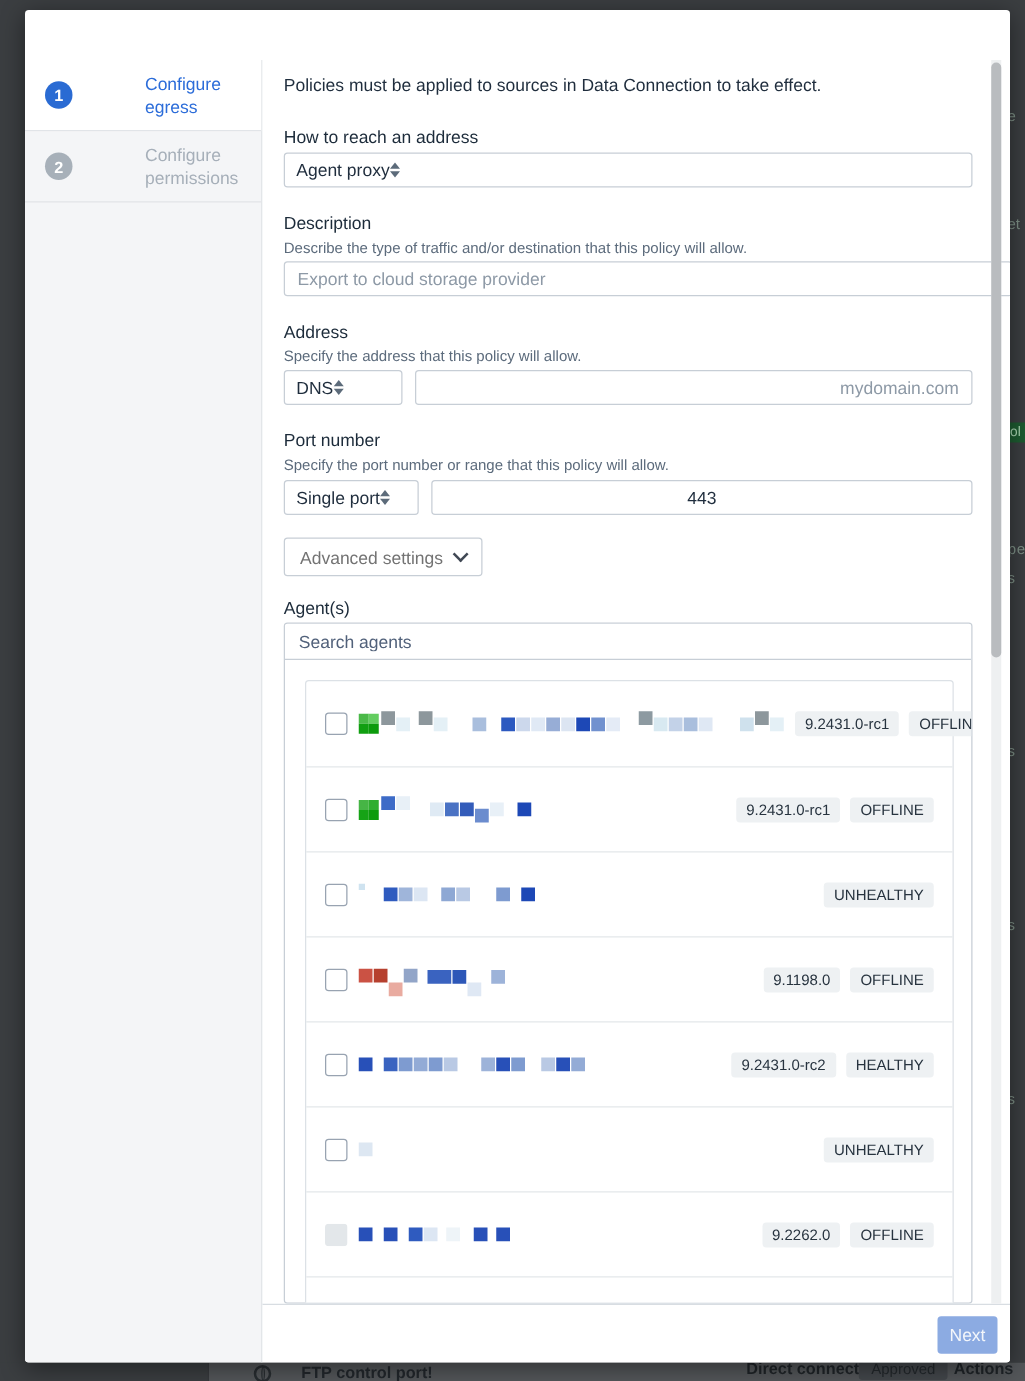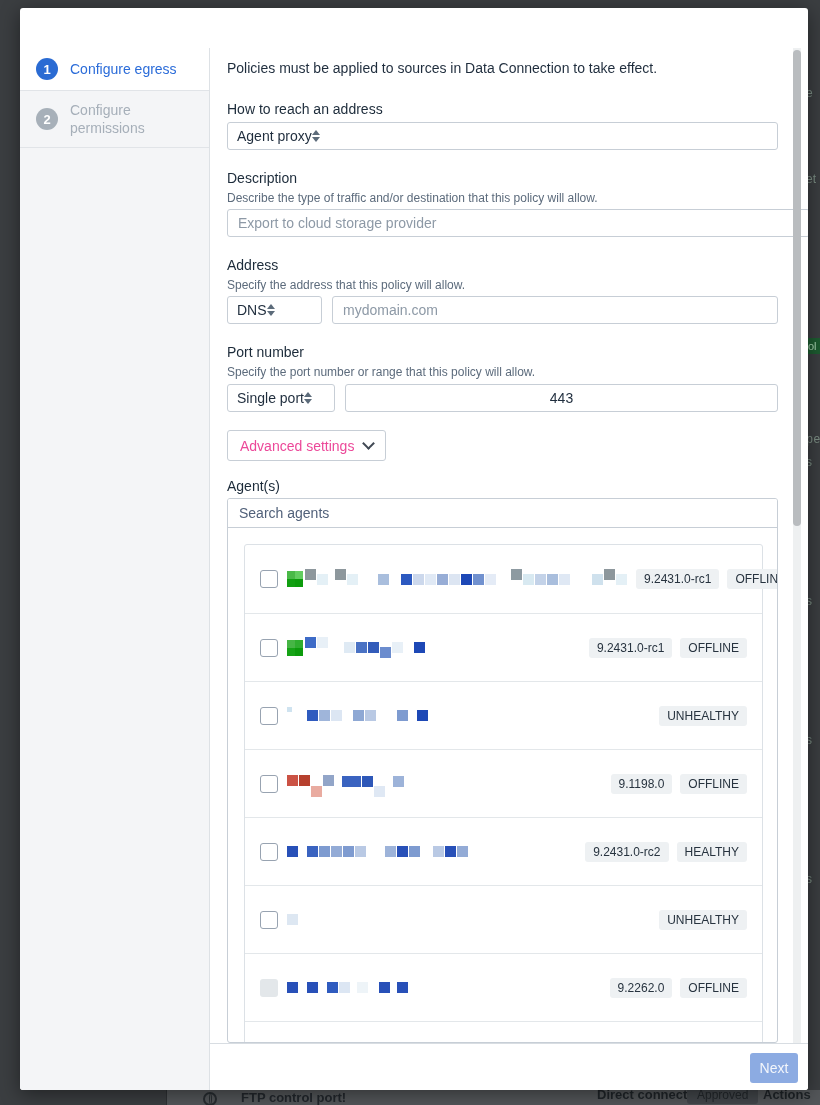--- a/index.html
+++ b/index.html
@@ -29,40 +29,40 @@
   .modal-title{position:absolute;left:16px;top:11px;font-size:15px;font-weight:700;color:#182026;}
   .close-btn{position:absolute;right:12px;top:8px;width:24px;height:24px;display:flex;align-items:center;justify-content:center;
              font-size:15px;color:#5f6b7a;cursor:pointer;}
   
   .sidebar{position:absolute;left:0;top:40px;width:190px;bottom:0;background:#f4f5f7;border-right:1px solid #dde1e5;box-sizing:border-box;}
   .step{display:flex;align-items:center;gap:12px;padding:10px 0 10px 16px;border-bottom:1px solid #e1e4e8;min-height:22px;}
   .step.active{background:#ffffff;}
   .step-circle{flex:0 0 22px;width:22px;height:22px;border-radius:50%;display:flex;align-items:center;justify-content:center;
                font-size:13px;font-weight:700;color:#fff;background:#a7b0b9;}
   .step.active .step-circle{background:#2a6bd3;}
-  .step-label{font-size:14px;color:#a6afb9;line-height:18px;padding-right:10px;}
+  .step-label{font-size:14px;color:#a6afb9;line-height:18px;padding-right:10px;margin-left:46px;}
   .step.active .step-label{color:#2b6cd9;}
   
   .form-area{position:absolute;left:190px;top:40px;width:583px;height:995px;background:#fff;}
   .fa{position:absolute;left:17px;width:551px;box-sizing:border-box;}
   .notice{top:12px;font-size:14px;color:#1f2d3d;}
   .field-label{font-size:14px;color:#1c2b3a;}
   .field-help{font-size:12px;color:#5c6b7c;}
   .inp, .sel{
     height:28px;border:1px solid #c7ced6;border-radius:3px;background:#fff;box-sizing:border-box;
     font-family:"Liberation Sans", sans-serif;font-size:14px;color:#1f2d3d;
   }
   .inp{padding:0 10px;outline:none;width:100%;}
   .inp::placeholder{color:#8d99a6;opacity:1;}
   .sel{display:flex;align-items:center;justify-content:flex-start;padding:0 9px;cursor:pointer;}
   .dblcaret{display:flex;flex-direction:column;align-items:center;gap:2px;}
   .dblcaret .up{width:0;height:0;border-left:4px solid transparent;border-right:4px solid transparent;border-bottom:5px solid #5c6b7a;}
   .dblcaret .dn{width:0;height:0;border-left:4px solid transparent;border-right:4px solid transparent;border-top:5px solid #5c6b7a;}
   .adv-btn{position:absolute;left:17px;top:382px;height:29px;display:inline-flex;align-items:center;gap:10px;
-           padding:0 12px;border:1px solid #c7ced6;border-radius:3px;background:#fff;font-size:14px;color:#ec4899;cursor:pointer;}
+           padding:0 12px;border:1px solid #c7ced6;border-radius:3px;background:#fff;font-size:14px;color:#737373;cursor:pointer;}
   .chev-down{width:7px;height:7px;border-right:2px solid #404854;border-bottom:2px solid #404854;transform:rotate(45deg);margin-top:-4px;}
   
   .agents-box{position:absolute;left:17px;top:450px;width:551px;height:545px;border:1px solid #c7ced6;border-radius:3px;box-sizing:border-box;background:#fff;overflow:hidden;}
   .agents-search{width:100%;height:29px;border:none;border-bottom:1px solid #c7ced6;box-sizing:border-box;padding:0 11px;
                  font-family:"Liberation Sans", sans-serif;font-size:14px;color:#1f2d3d;outline:none;}
   .agents-search::placeholder{color:#51617a;opacity:1;}
   .agent-card{position:absolute;left:16px;top:45px;width:519px;border:1px solid #dce1e6;border-radius:3px;box-sizing:border-box;background:#fff;}
   .agent-row{display:flex;align-items:center;height:68px;padding:0 15px;box-sizing:border-box;border-top:1px solid #e3e7ea;cursor:pointer;}
   .agent-row:first-child{border-top:none;}
   .cb{flex:0 0 18px;width:18px;height:18px;border:1px solid #98a3b1;border-radius:3px;background:#fff;box-sizing:border-box;margin-right:9px;}
@@ -136,21 +136,21 @@
 
     <div class="fa field-help" style="top:230px">Specify the address that this policy will allow.</div>
     <div class="fa field-label" style="top:209px">Address</div>
     <div class="fa sel" style="top:248px;width:95px">
       <span>DNS</span>
       <span class="dblcaret">
           <span class="up"></span>
           <span class="dn"></span>
         </span>
     </div>
-    <input class="fa inp" style="top: 248px; left: 122px; width: 446px;" placeholder="mydomain.com">
+    <input class="fa inp" style="top: 248px; left: 122px; width: 446px; text-align: right;" placeholder="mydomain.com">
 
     <div class="fa field-label" style="top:296px">Port number</div>
     <div class="fa field-help" style="top:317px">Specify the port number or range that this policy will allow.</div>
     <div class="fa sel" style="top:336px;width:108px">
       <span>Single port</span>
       <span class="dblcaret">
           <span class="up"></span>
           <span class="dn"></span>
         </span>
     </div>

